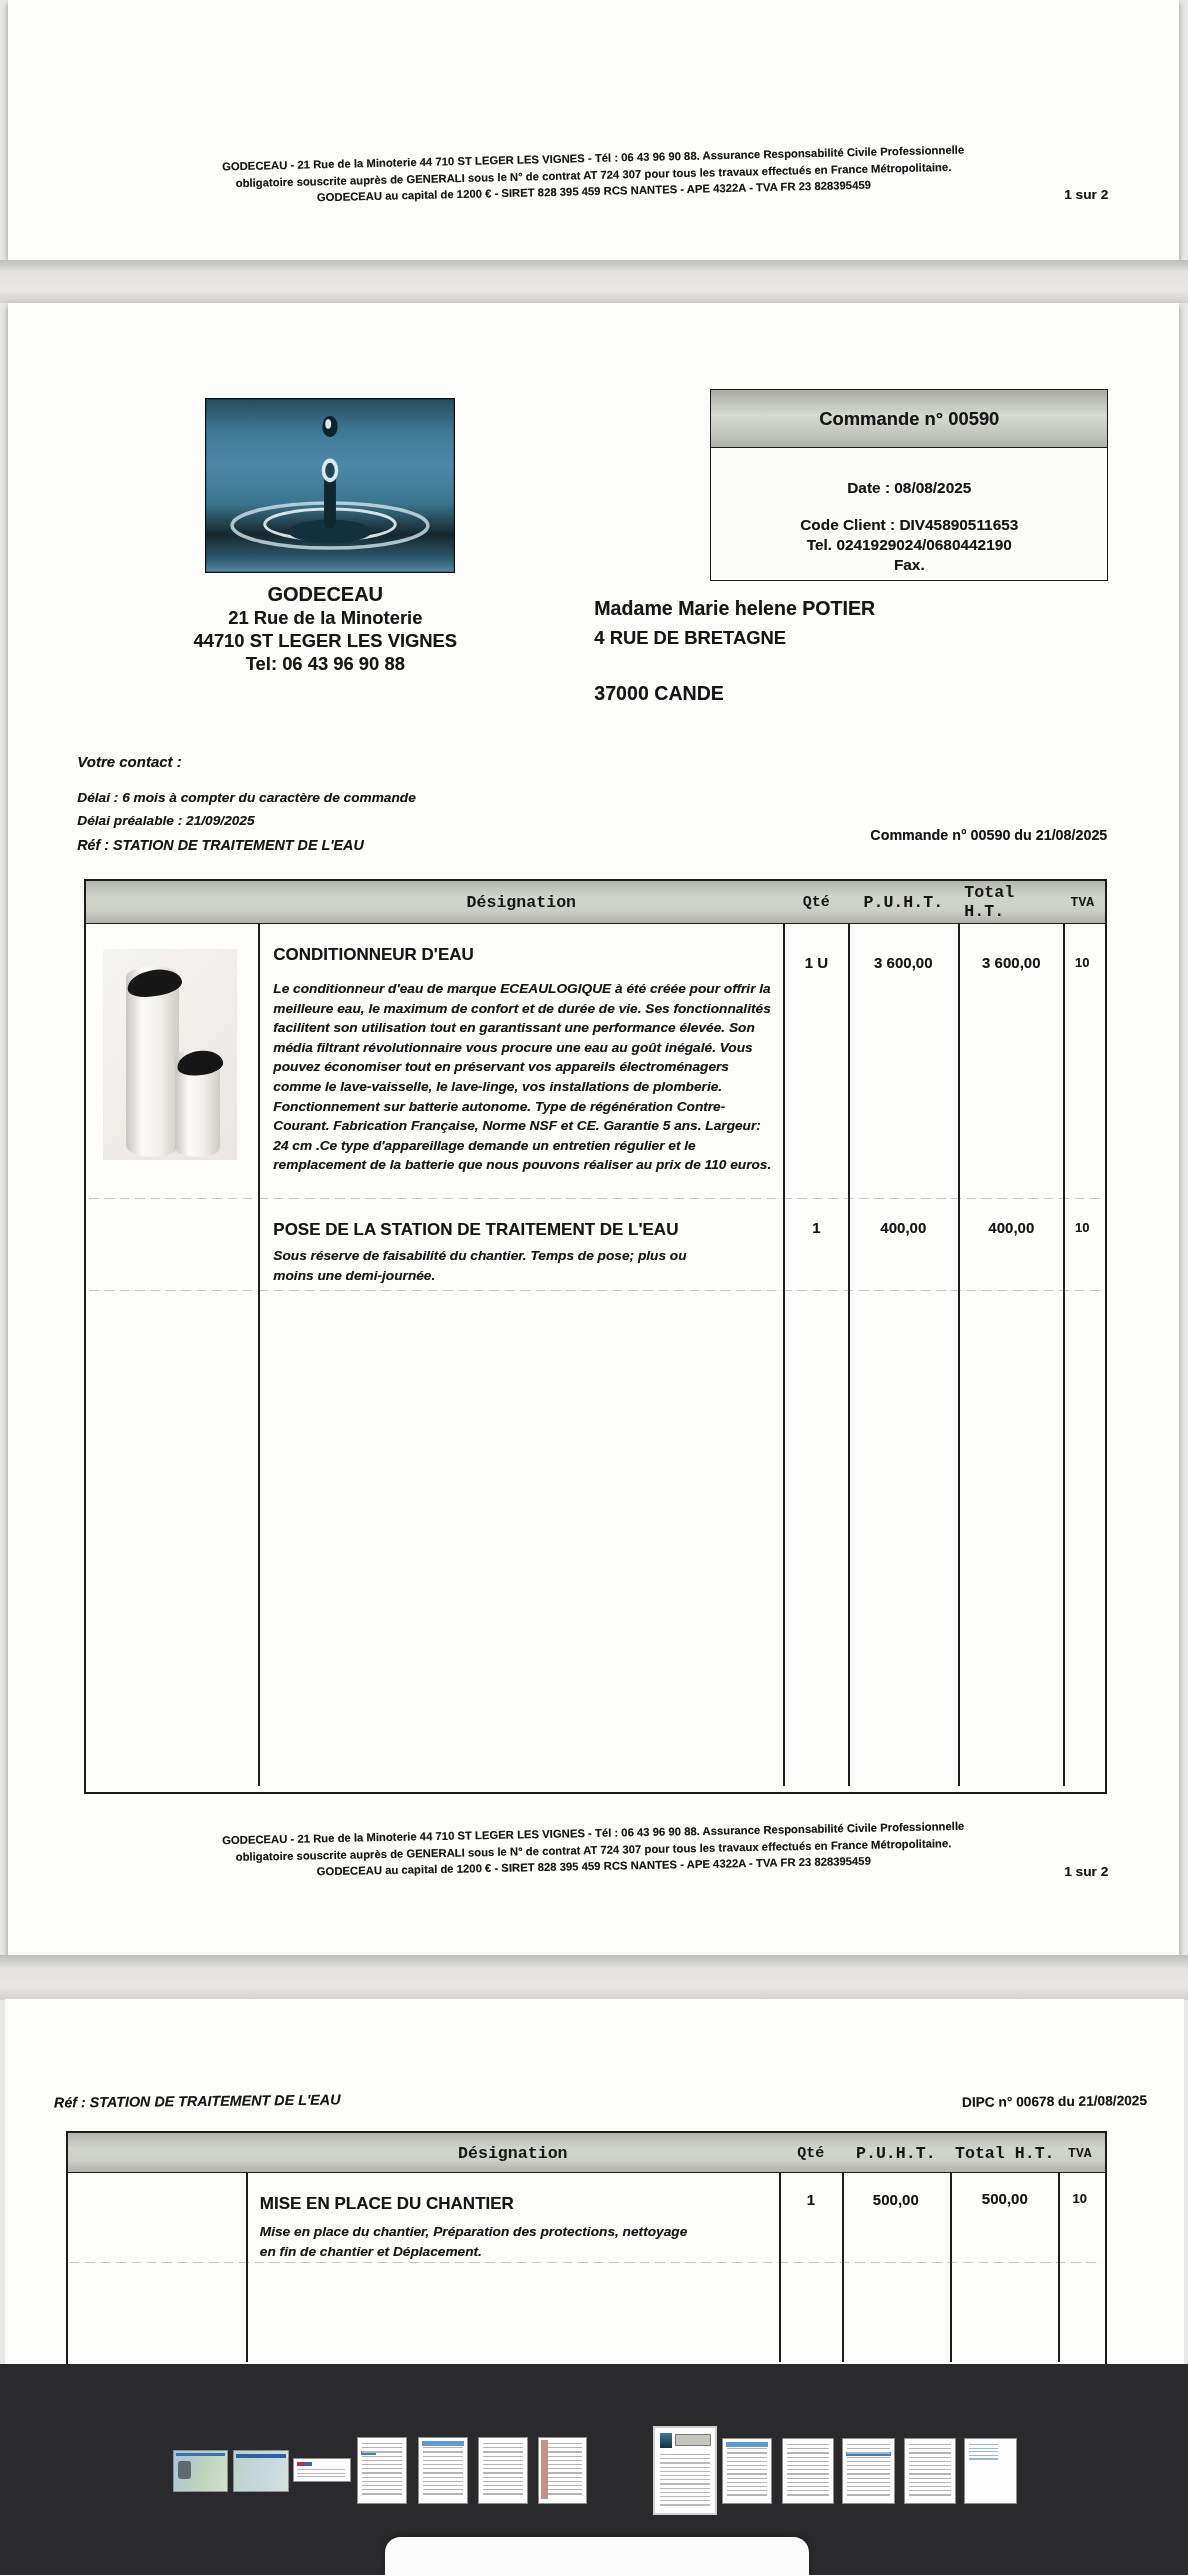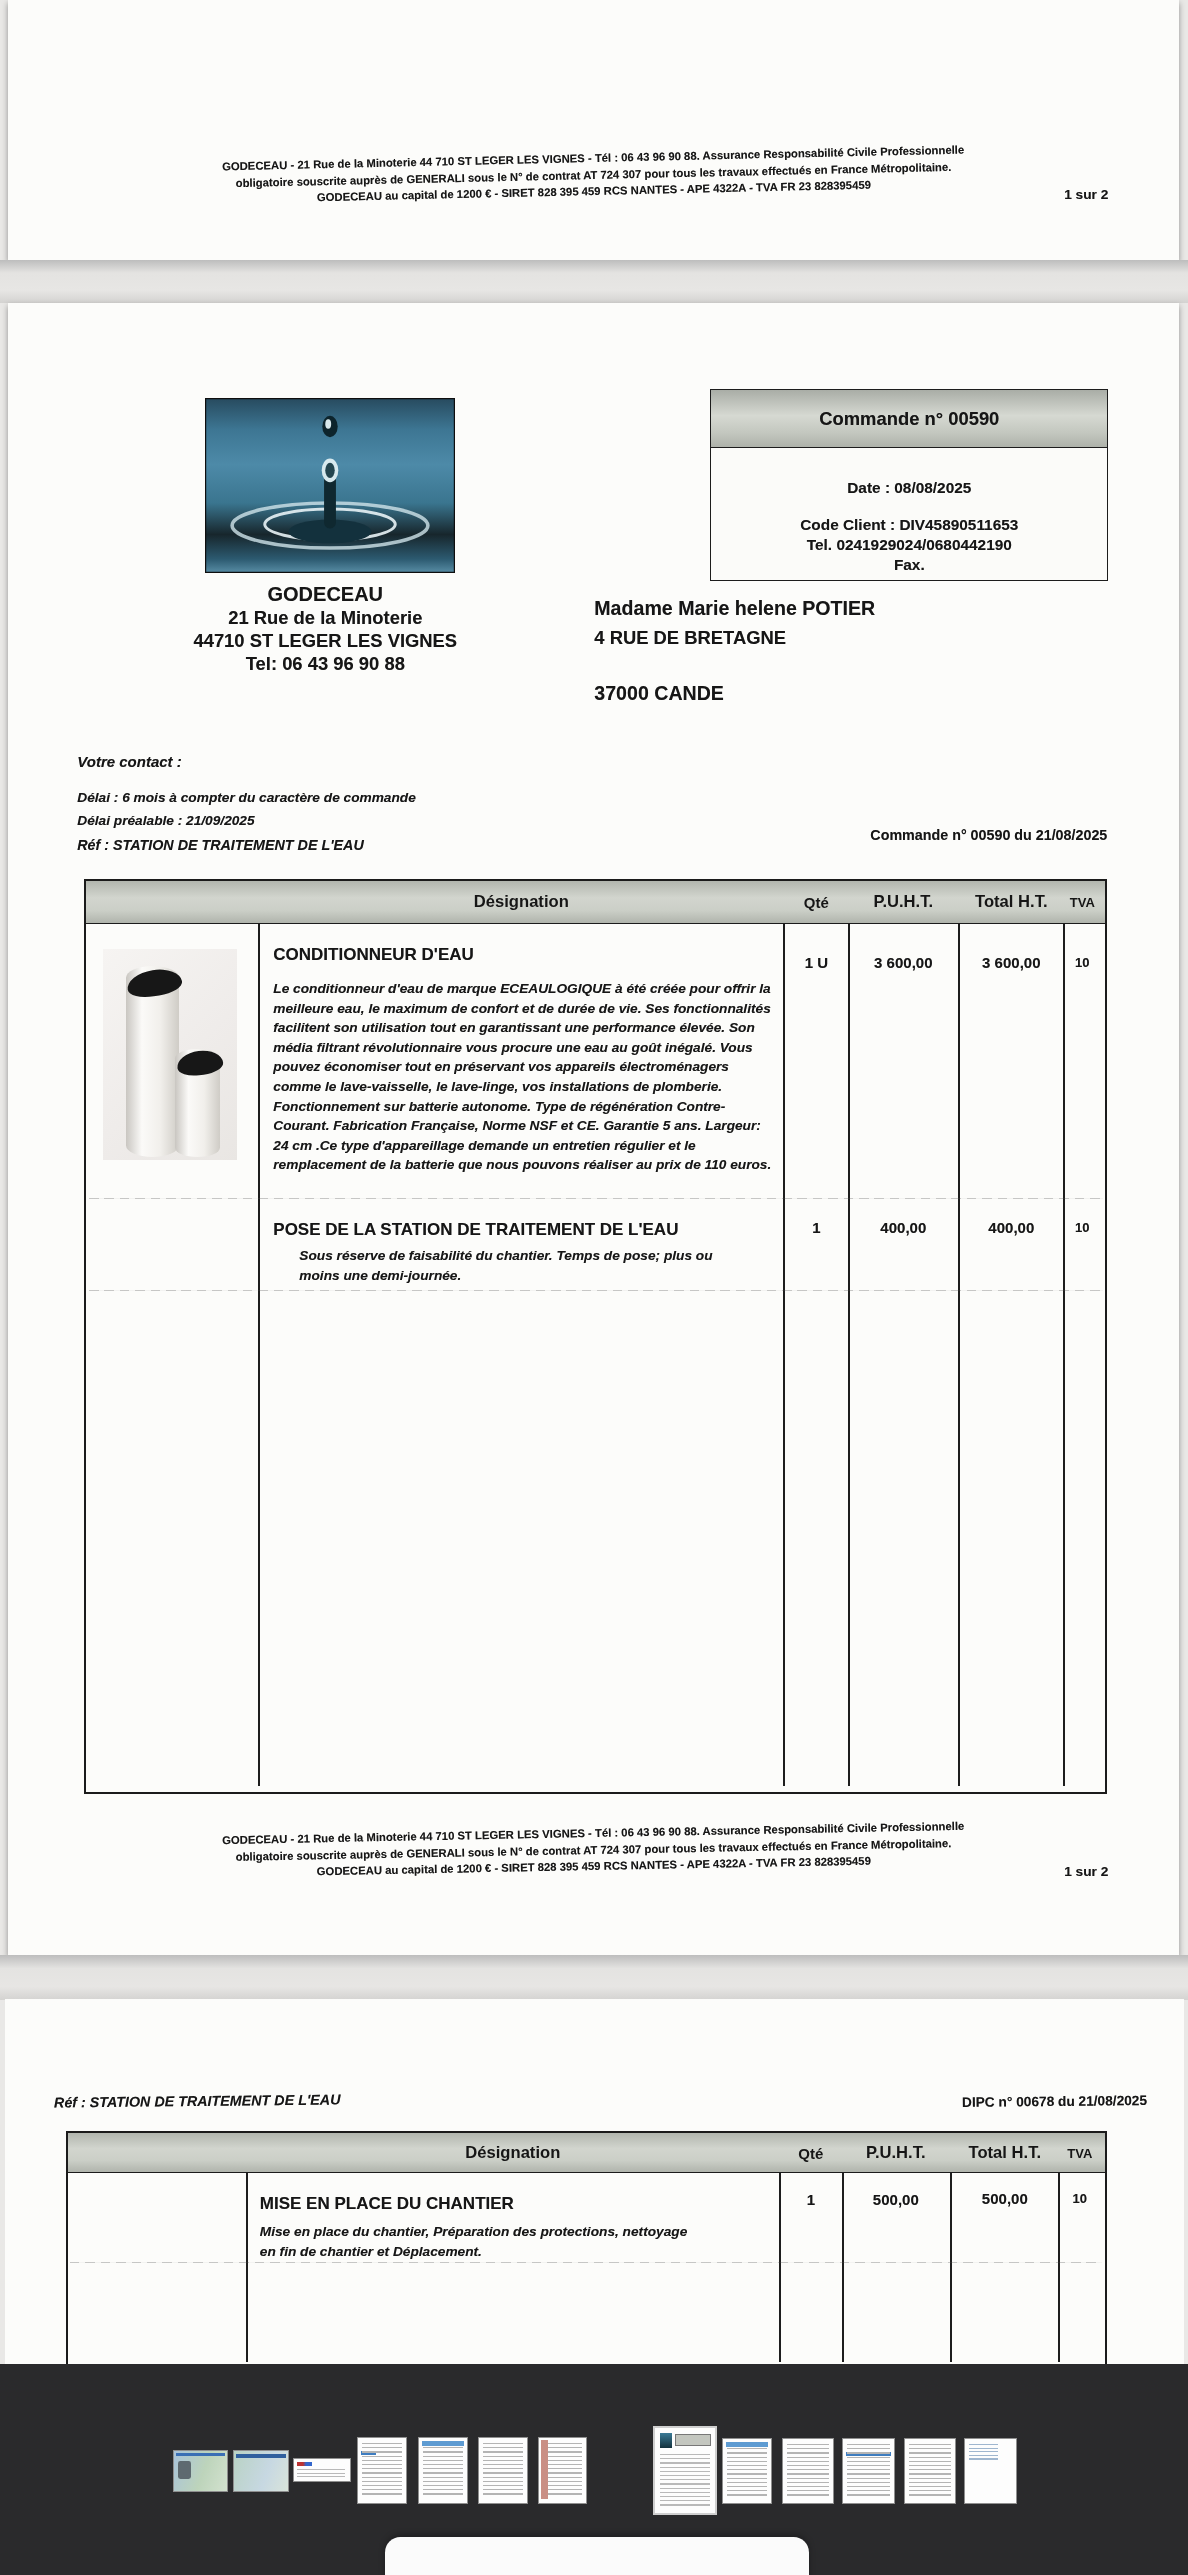--- a/index.html
+++ b/index.html
@@ -57,21 +57,21 @@
   .inf-delai{font-size:13.7px;font-weight:600;margin-top:20px;}
   .inf-delai2{font-size:13.7px;font-weight:600;margin-top:8.3px;}
   .inf-ref{font-size:14.3px;font-weight:700;margin-top:8.3px;}
   .order-ref-right{position:absolute;right:72px;top:524px;font-size:14.3px;font-weight:700;}
 
   
   .inv-table{position:absolute;border:2.4px solid #1b1b1b;background:transparent;}
   .page2 .inv-table{left:76px;top:576px;width:1019px;height:911px;}
   .page3 .inv-table{left:61px;top:132px;width:1037px;height:235px;border-bottom:none;}
   .thead{position:relative;border-bottom:1.8px solid #1b1b1b;
-         background:linear-gradient(180deg,#b2b6ae 0,#d2d5ce 40%,#cbcfc7 70%,#b0b4ac 100%);}
+         background:linear-gradient(180deg,#b2b6ae 0,#d2d5ce 40%,#cbcfc7 70%,#b0b4ac 100%);font-family:Liberation Mono, monospace;}
   .page2 .thead{height:42px;}
   .page3 .thead{height:39px;}
   .th{position:absolute;top:50%;transform:translate(-50%,-50%);font-weight:700;font-size:16.6px;}
   .th.small{font-size:13px;}
   .tbody{position:relative;}
   .page2 .tbody{height:862px;}
   .page3 .tbody{height:189px;}
   .vline{position:absolute;top:0;bottom:0;width:1.8px;background:#1d1d1d;}
   .cellnum{position:absolute;transform:translateX(-50%);font-weight:700;font-size:15px;}
   .cellnum.small{font-size:13px;}
@@ -222,21 +222,21 @@
         <div class="item-title scan" style="left:187px;top:21px;">CONDITIONNEUR D'EAU</div>
         <div class="item-desc scan" style="left:187px;top:55px;width:499px;">Le conditionneur d'eau de marque ECEAULOGIQUE  à été créée pour offrir la meilleure eau, le maximum de confort et de durée de vie. Ses fonctionnalités facilitent son utilisation tout en garantissant une performance élevée. Son média filtrant révolutionnaire vous procure une eau au goût inégalé. Vous pouvez économiser tout en préservant vos appareils électroménagers comme le lave-vaisselle, le lave-linge, vos installations de plomberie. Fonctionnement sur batterie autonome. Type de régénération Contre-Courant. Fabrication Française, Norme NSF et CE. Garantie 5 ans. Largeur: 24 cm .Ce type d'appareillage demande un entretien régulier et le remplacement de la batterie que nous pouvons réaliser au prix de 110 euros.</div>
         <div class="cellnum scan" style="left:730px;top:30px;">1 U</div>
         <div class="cellnum scan" style="left:817px;top:30px;">3 600,00</div>
         <div class="cellnum scan" style="left:925px;top:30px;">3 600,00</div>
         <div class="cellnum small scan" style="left:996px;top:31px;">10</div>
 
         <div class="scanline" style="top:274px;"></div>
 
         <div class="item-title scan" style="left:187px;top:296px;">POSE DE LA STATION DE TRAITEMENT DE L'EAU</div>
-        <div class="item-desc scan" style="left:187px;top:322px;width:416px;margin-left:26px;">Sous réserve de faisabilité du chantier. Temps de pose; plus ou moins une demi-journée.</div>
+        <div class="item-desc scan" style="left:187px;top:322px;width:416px;">Sous réserve de faisabilité du chantier. Temps de pose; plus ou moins une demi-journée.</div>
         <div class="cellnum scan" style="left:730px;top:295px;">1</div>
         <div class="cellnum scan" style="left:817px;top:295px;">400,00</div>
         <div class="cellnum scan" style="left:925px;top:295px;">400,00</div>
         <div class="cellnum small scan" style="left:996px;top:296px;">10</div>
 
         <div class="scanline" style="top:366px;"></div>
       </div>
     </div>
 
     <div class="footer-block scan">

